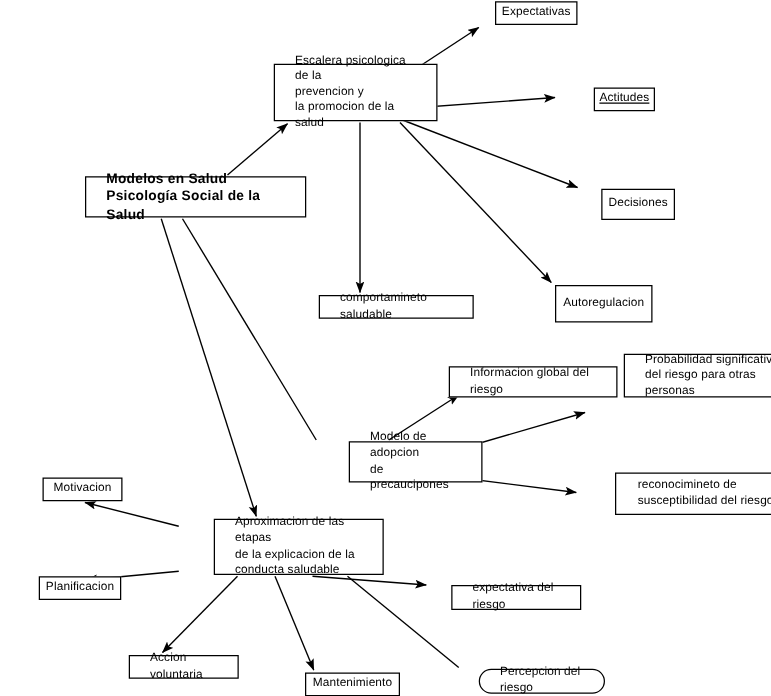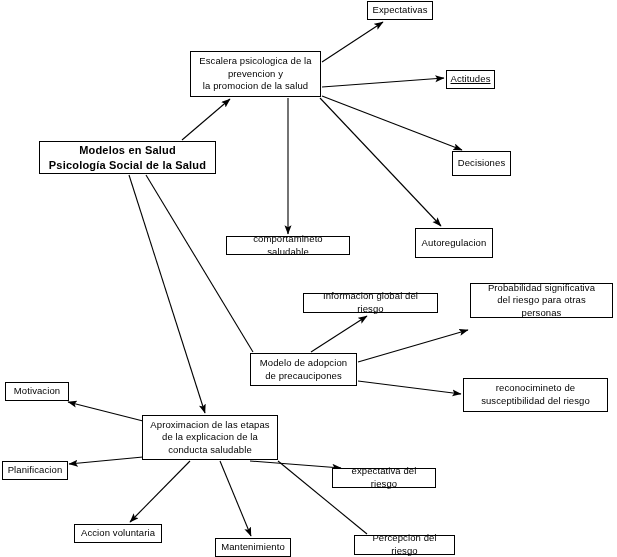--- a/index.html
+++ b/index.html
@@ -28,26 +28,27 @@
   }
   .node {
     position: absolute;
     box-sizing: border-box;
     border: 1px solid #000000;
     background: #ffffff;
     color: #000000;
     display: flex;
     align-items: center;
     justify-content: center;
-    text-align: center;
+    text-align: left;
     font-size: 9.5px;
     line-height: 1.32;
-    padding: 2px 5px;
+    padding: 2px 16px;
     white-space: pre-line;
     letter-spacing: 0.1px;
+    margin-left: 29px;
   }
   .node.root {
     font-weight: bold;
     font-size: 11px;
     line-height: 1.3;
     letter-spacing: 0.2px;
   }
 </style>
 </head>
 <body>
@@ -85,31 +86,31 @@
       <div class="node root" style="left: 39px; top: 141px; width: 177px; height: 33px;">Modelos en Salud
 Psicología Social de la Salud</div>
       <div class="node" style="left: 190px; top: 51px; width: 131px; height: 46px;">Escalera psicologica de la
 prevencion y
 la promocion de la salud</div>
       <div class="node" style="left: 367px; top: 1px; width: 66px; height: 19px;">Expectativas</div>
       <div class="node" style="left: 446px; top: 70px; width: 49px; height: 19px; text-decoration: underline;">Actitudes</div>
       <div class="node" style="left: 452px; top: 151px; width: 59px; height: 25px;">Decisiones</div>
       <div class="node" style="left: 415px; top: 228px; width: 78px; height: 30px;">Autoregulacion</div>
       <div class="node" style="left: 226px; top: 236px; width: 124px; height: 19px;">comportamineto saludable</div>
-      <div class="node" style="left: 303px; top: 293px; width: 135px; height: 20px;">Informacion global del riesgo</div>
+      <div class="node" style="left: 330px; top: 293px; width: 135px; height: 25px;">Informacion global del riesgo</div>
       <div class="node" style="left: 470px; top: 283px; width: 143px; height: 35px;">Probabilidad significativa
 del riesgo para otras personas</div>
       <div class="node" style="left: 250px; top: 353px; width: 107px; height: 33px;">Modelo de adopcion
 de precaucipones</div>
       <div class="node" style="left: 463px; top: 378px; width: 145px; height: 34px;">reconocimineto de
 susceptibilidad del riesgo</div>
       <div class="node" style="left: 142px; top: 415px; width: 136px; height: 45px;">Aproximacion de las etapas
 de la explicacion de la
 conducta saludable</div>
       <div class="node" style="left: 5px; top: 382px; width: 64px; height: 19px;">Motivacion</div>
       <div class="node" style="left: 2px; top: 461px; width: 66px; height: 19px;">Planificacion</div>
       <div class="node" style="left: 74px; top: 524px; width: 88px; height: 19px;">Accion voluntaria</div>
       <div class="node" style="left: 215px; top: 538px; width: 76px; height: 19px;">Mantenimiento</div>
       <div class="node" style="left: 332px; top: 468px; width: 104px; height: 20px;">expectativa del riesgo</div>
-      <div class="node" style="left: 354px; top: 535px; width: 101px; height: 20px;">Percepcion del riesgo</div>
+      <div class="node" style="left: 354px; top: 535px; width: 101px; height: 20px; border-radius: 10px;">Percepcion del riesgo</div>
     </div>
 
 </div>
 
 </body></html>

